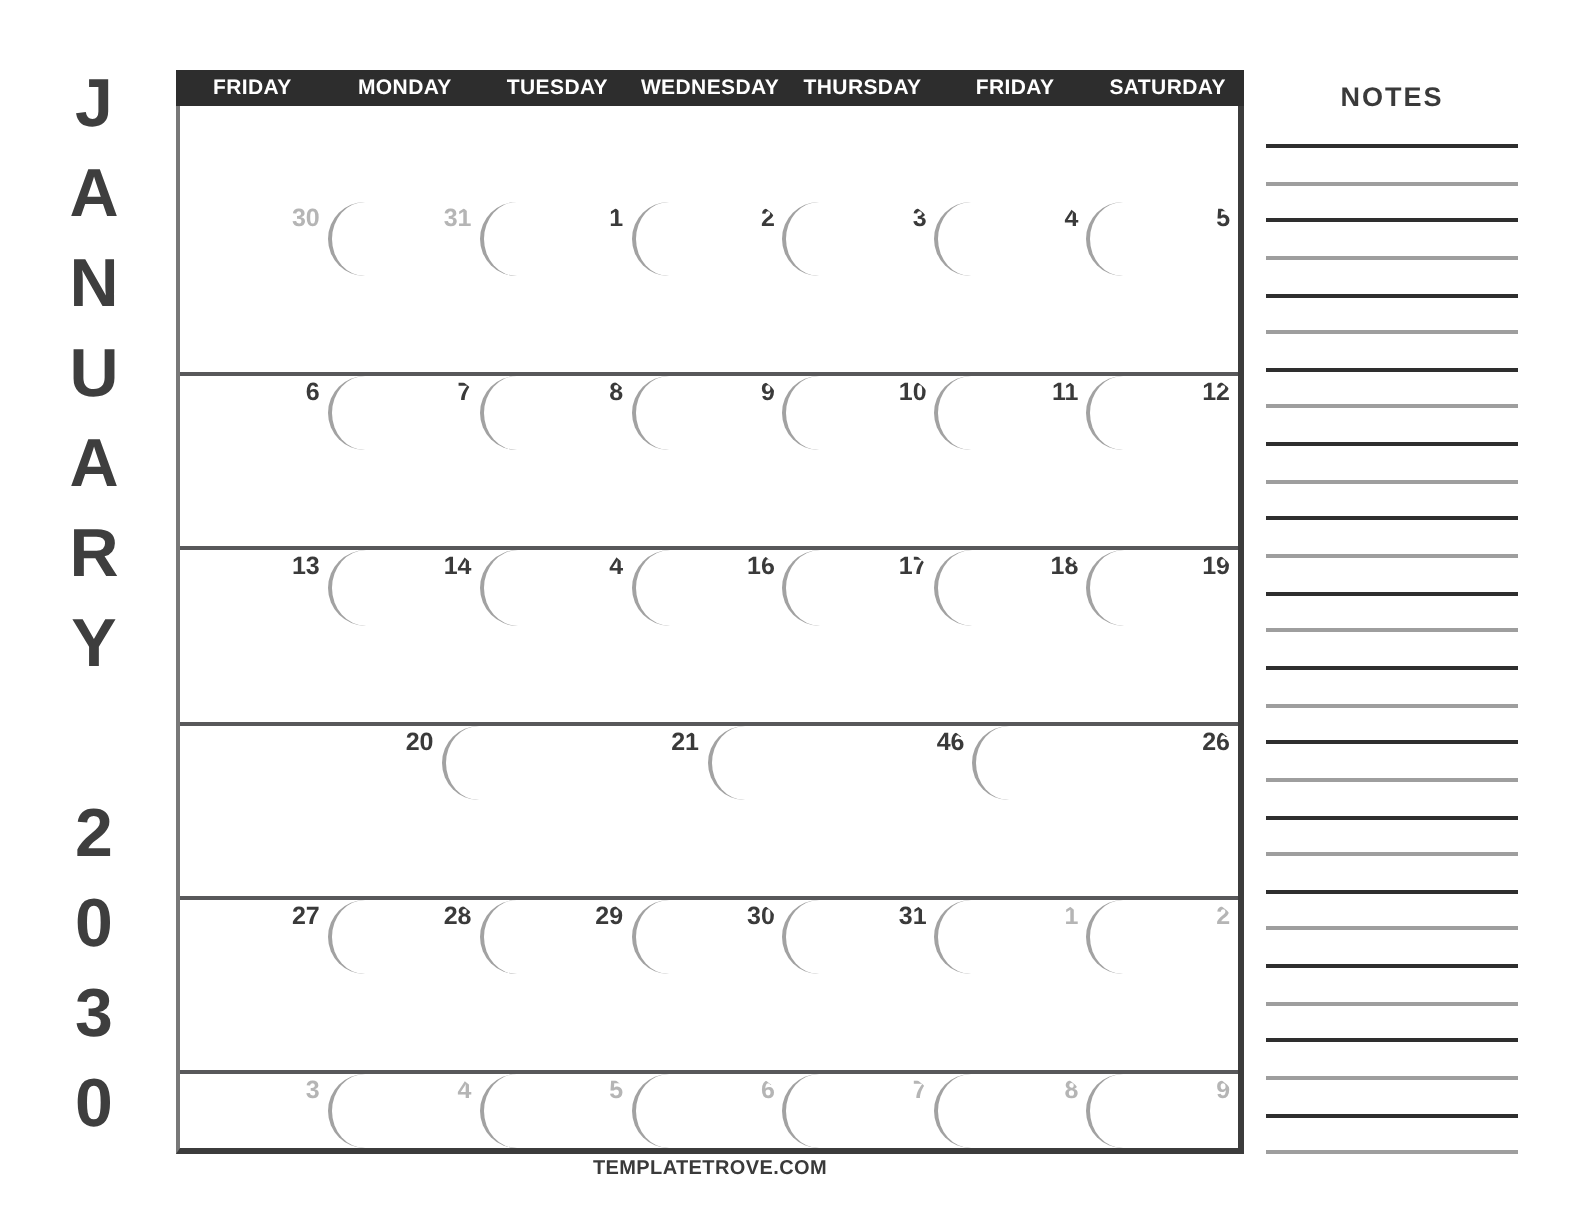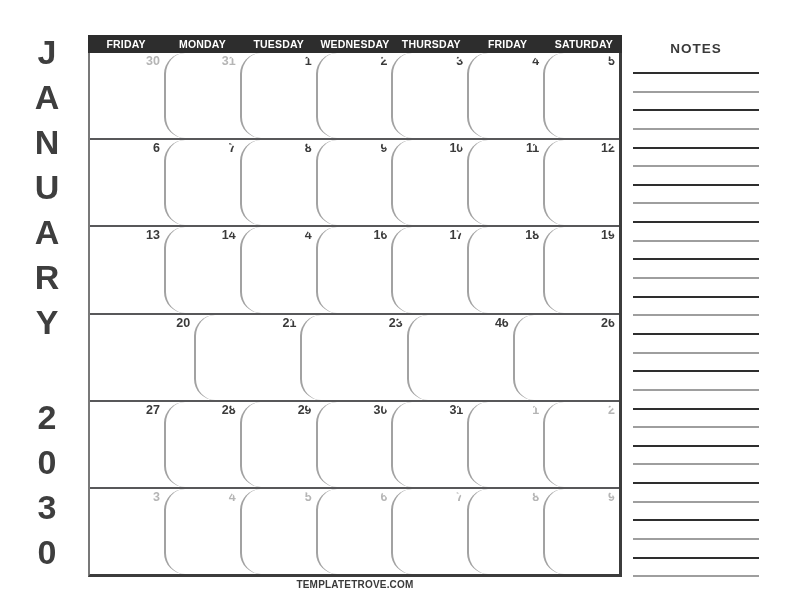--- a/index.html
+++ b/index.html
@@ -60,20 +60,21 @@
     border-left: 2px solid #787878;
     border-right: 3px solid #3c3c3c;
     border-bottom: 3px solid #3c3c3c;
     display: flex;
     flex-direction: column;
   }
   .cal-row {
     flex: 1;
     display: flex;
     box-sizing: border-box;
+    margin-top: 48px;
   }
   .cal-row + .cal-row { border-top: 2px solid #58585a; }
   .cal-cell {
     flex: 1;
     box-sizing: border-box;
     text-align: right;
     padding: 1px 4px 0 0;
     font-size: 12.5px;
     font-weight: bold;
     color: #3a3a3a;
@@ -169,21 +170,20 @@
         <div class="cal-cell">14</div>
         <div class="cal-cell">4</div>
         <div class="cal-cell">16</div>
         <div class="cal-cell">17</div>
         <div class="cal-cell">18</div>
         <div class="cal-cell">19</div>
       </div>
       <div class="cal-row">
         <div class="cal-cell">20</div>
         <div class="cal-cell">21</div>
-        <div class="cal-cell">23</div>
         <div class="cal-cell">46</div>
         <div class="cal-cell">26</div>
       </div>
       <div class="cal-row">
         <div class="cal-cell">27</div>
         <div class="cal-cell">28</div>
         <div class="cal-cell">29</div>
         <div class="cal-cell">30</div>
         <div class="cal-cell">31</div>
         <div class="cal-cell muted">1</div>

